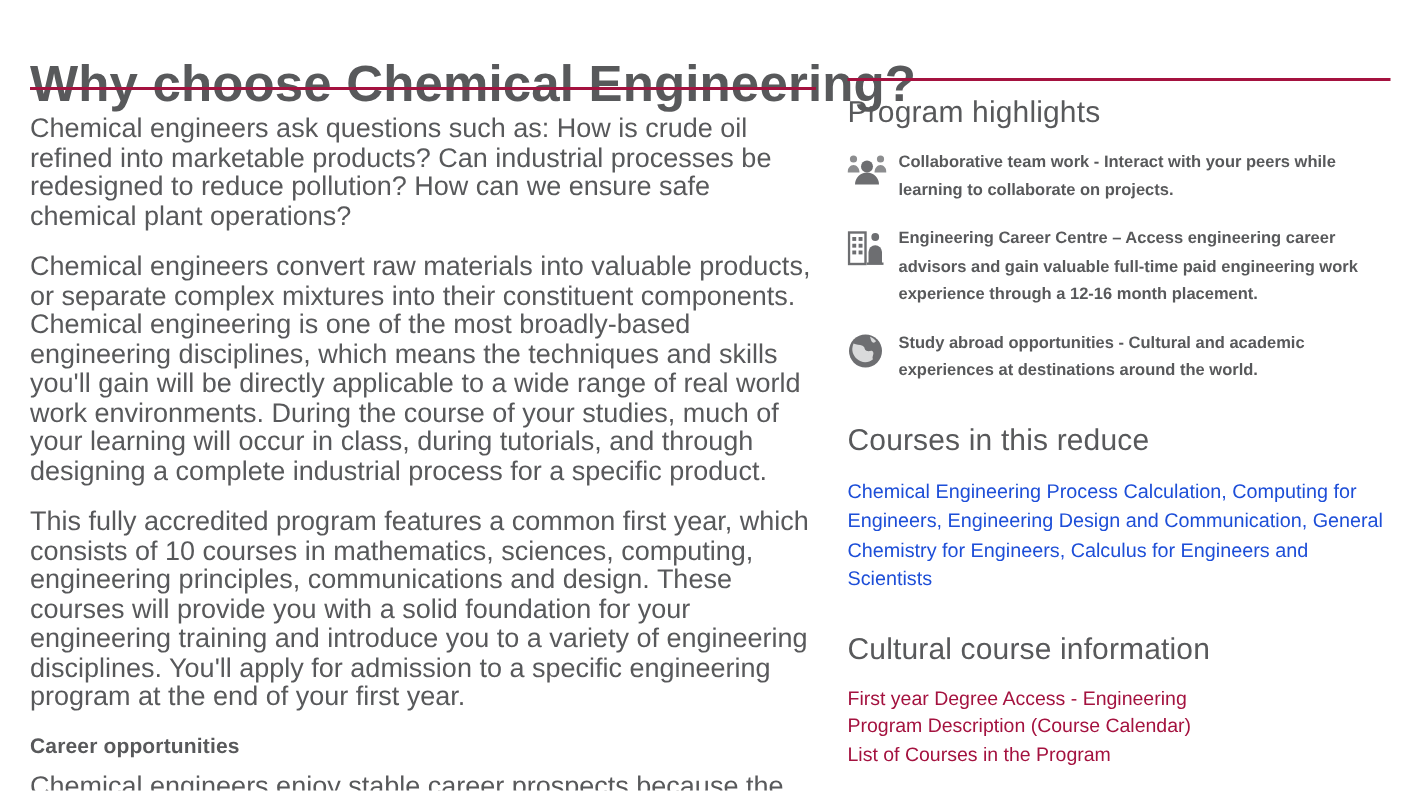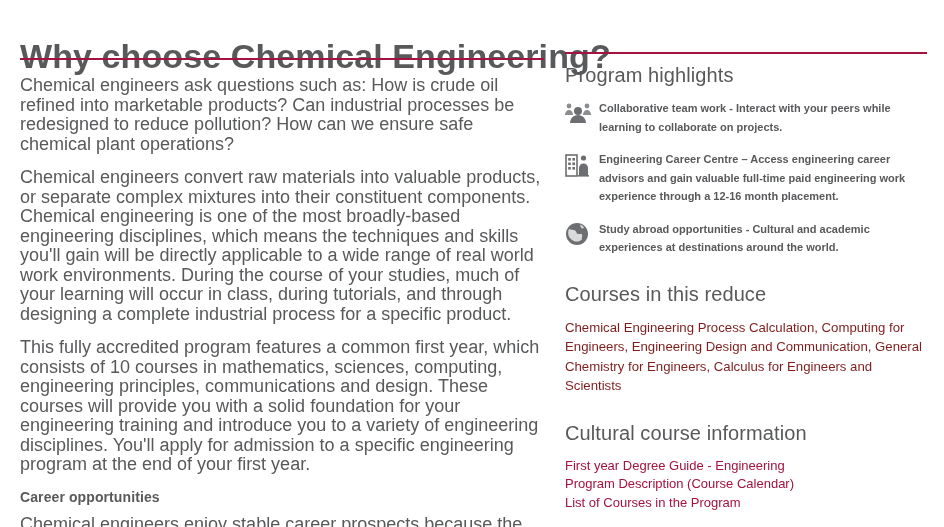--- a/index.html
+++ b/index.html
@@ -93,21 +93,21 @@
   }
   .highlight .txt {
     font-size: 11px;
     line-height: 18.5px;
     font-weight: bold;
     color: #58595b;
   }
   .courses-body {
     font-size: 13.2px;
     line-height: 19.5px;
-    color: #7f1d1d;
+    color: #1d4ed8;
     margin: 0;
   }
   .links {
     margin-top: 8px;
   }
   .links a {
     display: block;
     color: #a4123f;
     font-size: 13px;
     line-height: 18.5px;
@@ -176,19 +176,19 @@
         </svg>
       </span>
       <span class="txt">Study abroad opportunities - Cultural and academic experiences at destinations around the world.</span>
     </div>
 
     <h2 class="right-head sub">Courses in this reduce</h2>
     <p class="courses-body">Chemical Engineering Process Calculation, Computing for Engineers, Engineering Design and Communication, General Chemistry for Engineers, Calculus for Engineers and Scientists</p>
 
     <h2 class="right-head sub">Cultural course information</h2>
     <div class="links">
-      <a href="#">First year Degree Guide - Engineering</a>
+      <a href="#">First year Degree Access - Engineering</a>
       <a href="#">Program Description (Course Calendar)</a>
       <a href="#">List of Courses in the Program</a>
     </div>
   </div>
 
 </div>
 
 </body></html>

